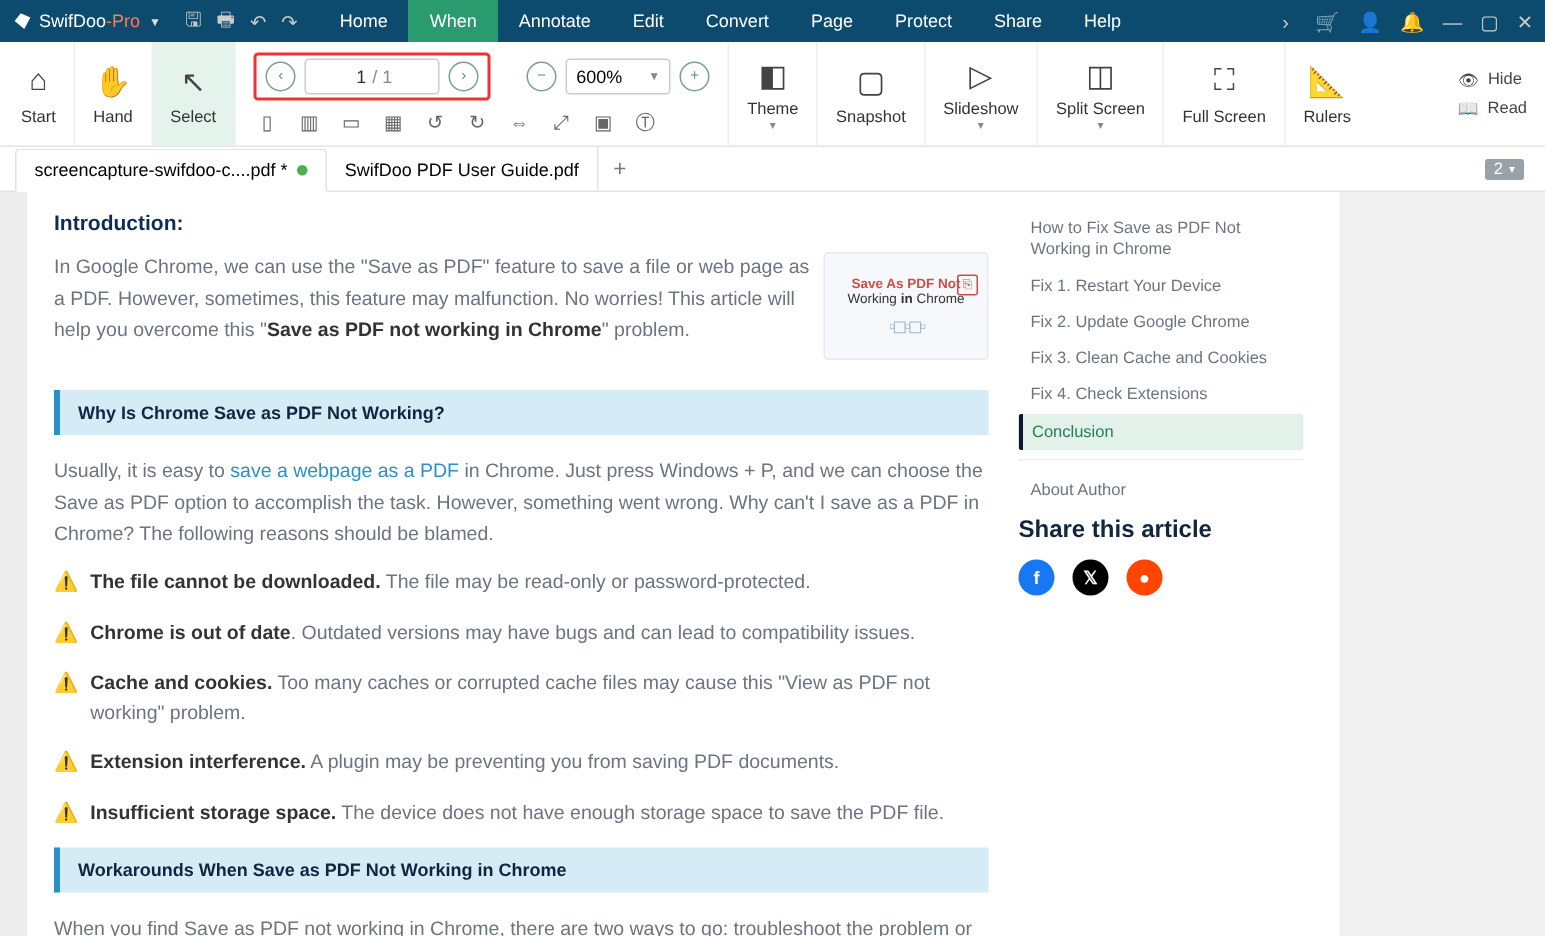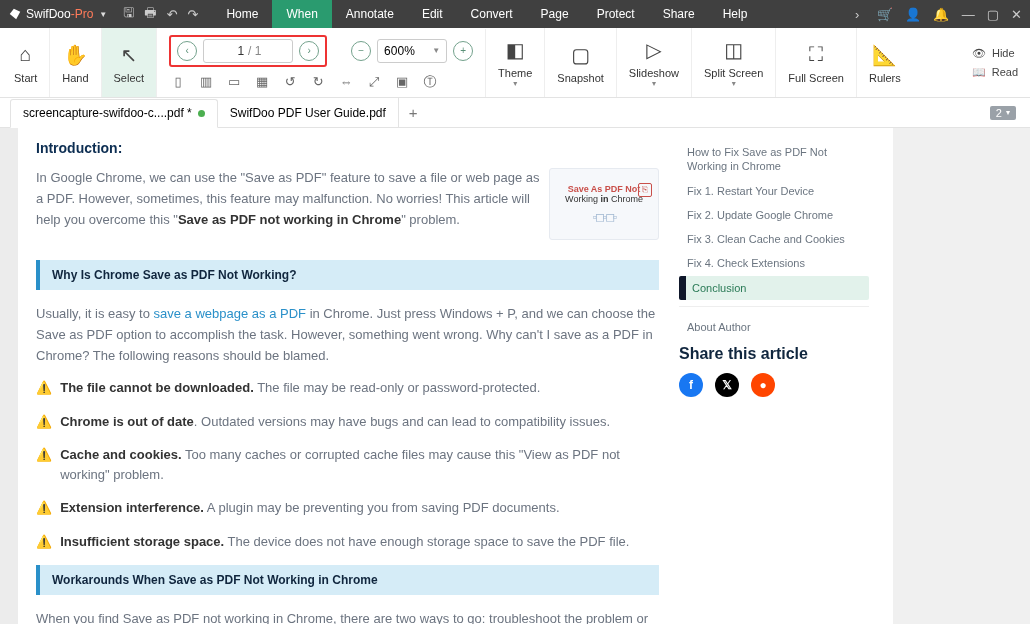--- a/index.html
+++ b/index.html
@@ -1,17 +1,17 @@
 <!DOCTYPE html>
 <html><head>
 <meta charset="utf-8">
 <style>
 * { margin:0; padding:0; box-sizing:border-box; font-family:"Segoe UI",Arial,sans-serif; }
 body { width:1030px; height:624px; overflow:hidden; background:#fff; }
-.menubar { height:28px; background:#404040; display:flex; align-items:center; color:#fff; font-size:12px; }
+.menubar { height:28px; background:#0c4a6e; display:flex; align-items:center; color:#fff; font-size:12px; }
 .app-logo { display:flex; align-items:center; padding:0 4px 0 8px; }
 .app-logo svg { width:14px; height:14px; margin-right:4px; fill:#fff; }
 .brand1 { color:#fff; }
 .brand2 { color:#ff7b5a; }
 .caret { margin:0 6px; font-size:8px; color:#ddd; }
 .qa-icons { display:flex; gap:10px; align-items:center; margin-left:6px; }
 .qa-icons span, .right-icons span { color:#ccc; cursor:pointer; font-size:13px; }
 .menu-group { display:flex; margin-left:14px; }
 .menu-item { padding:0 14px; height:28px; line-height:28px; cursor:pointer; }
 .menu-item.active { background:#2a9b6f; }
@@ -59,21 +59,21 @@
 .thumb .pages { margin-top:6px; font-size:12px; color:#9fb6d0; letter-spacing:-2px; }
 .h2 { background:#d5ecf7; border-left:4px solid #2a90c9; padding:8px 12px; font-weight:700; color:#10263e; margin:10px 0 14px; font-size:12px; }
 .para { color:#6c7480; line-height:1.6; margin-bottom:12px; }
 .para a { color:#2a90c9; }
 .bullet { display:flex; gap:8px; margin-bottom:14px; line-height:1.5; }
 .warn { flex-shrink:0; }
 .bullet b { color:#333; font-weight:700; }
 .bullet span.txt { color:#6c7480; }
 .aside { width:190px; font-size:11px; color:#6b7580; }
 .aside .it { padding:5px 0 5px 8px; cursor:pointer; line-height:1.3; }
-.aside .it.sel { background:#e2f2eb; border-left:7px solid #0f172a; color:#2a7a56; border-radius:2px; padding-left:6px; }
+.aside .it.sel { background:#e2f2eb; border-left:3px solid #0f172a; color:#2a7a56; border-radius:2px; padding-left:6px; }
 .aside .hr { border:none; border-top:1px solid #eee; margin:6px 0 8px; }
 .share-lbl { font-weight:700; color:#10263e; font-size:16px; margin:6px 0 10px; }
 .share-icons { display:flex; gap:12px; }
 .sh { width:24px; height:24px; border-radius:50%; display:flex; align-items:center; justify-content:center; color:#fff; font-size:12px; font-weight:700; cursor:pointer; }
 .fb { background:#1877f2; }
 .x  { background:#000; }
 .rd { background:#ff4500; }
 </style>
 </head>
 <body>

